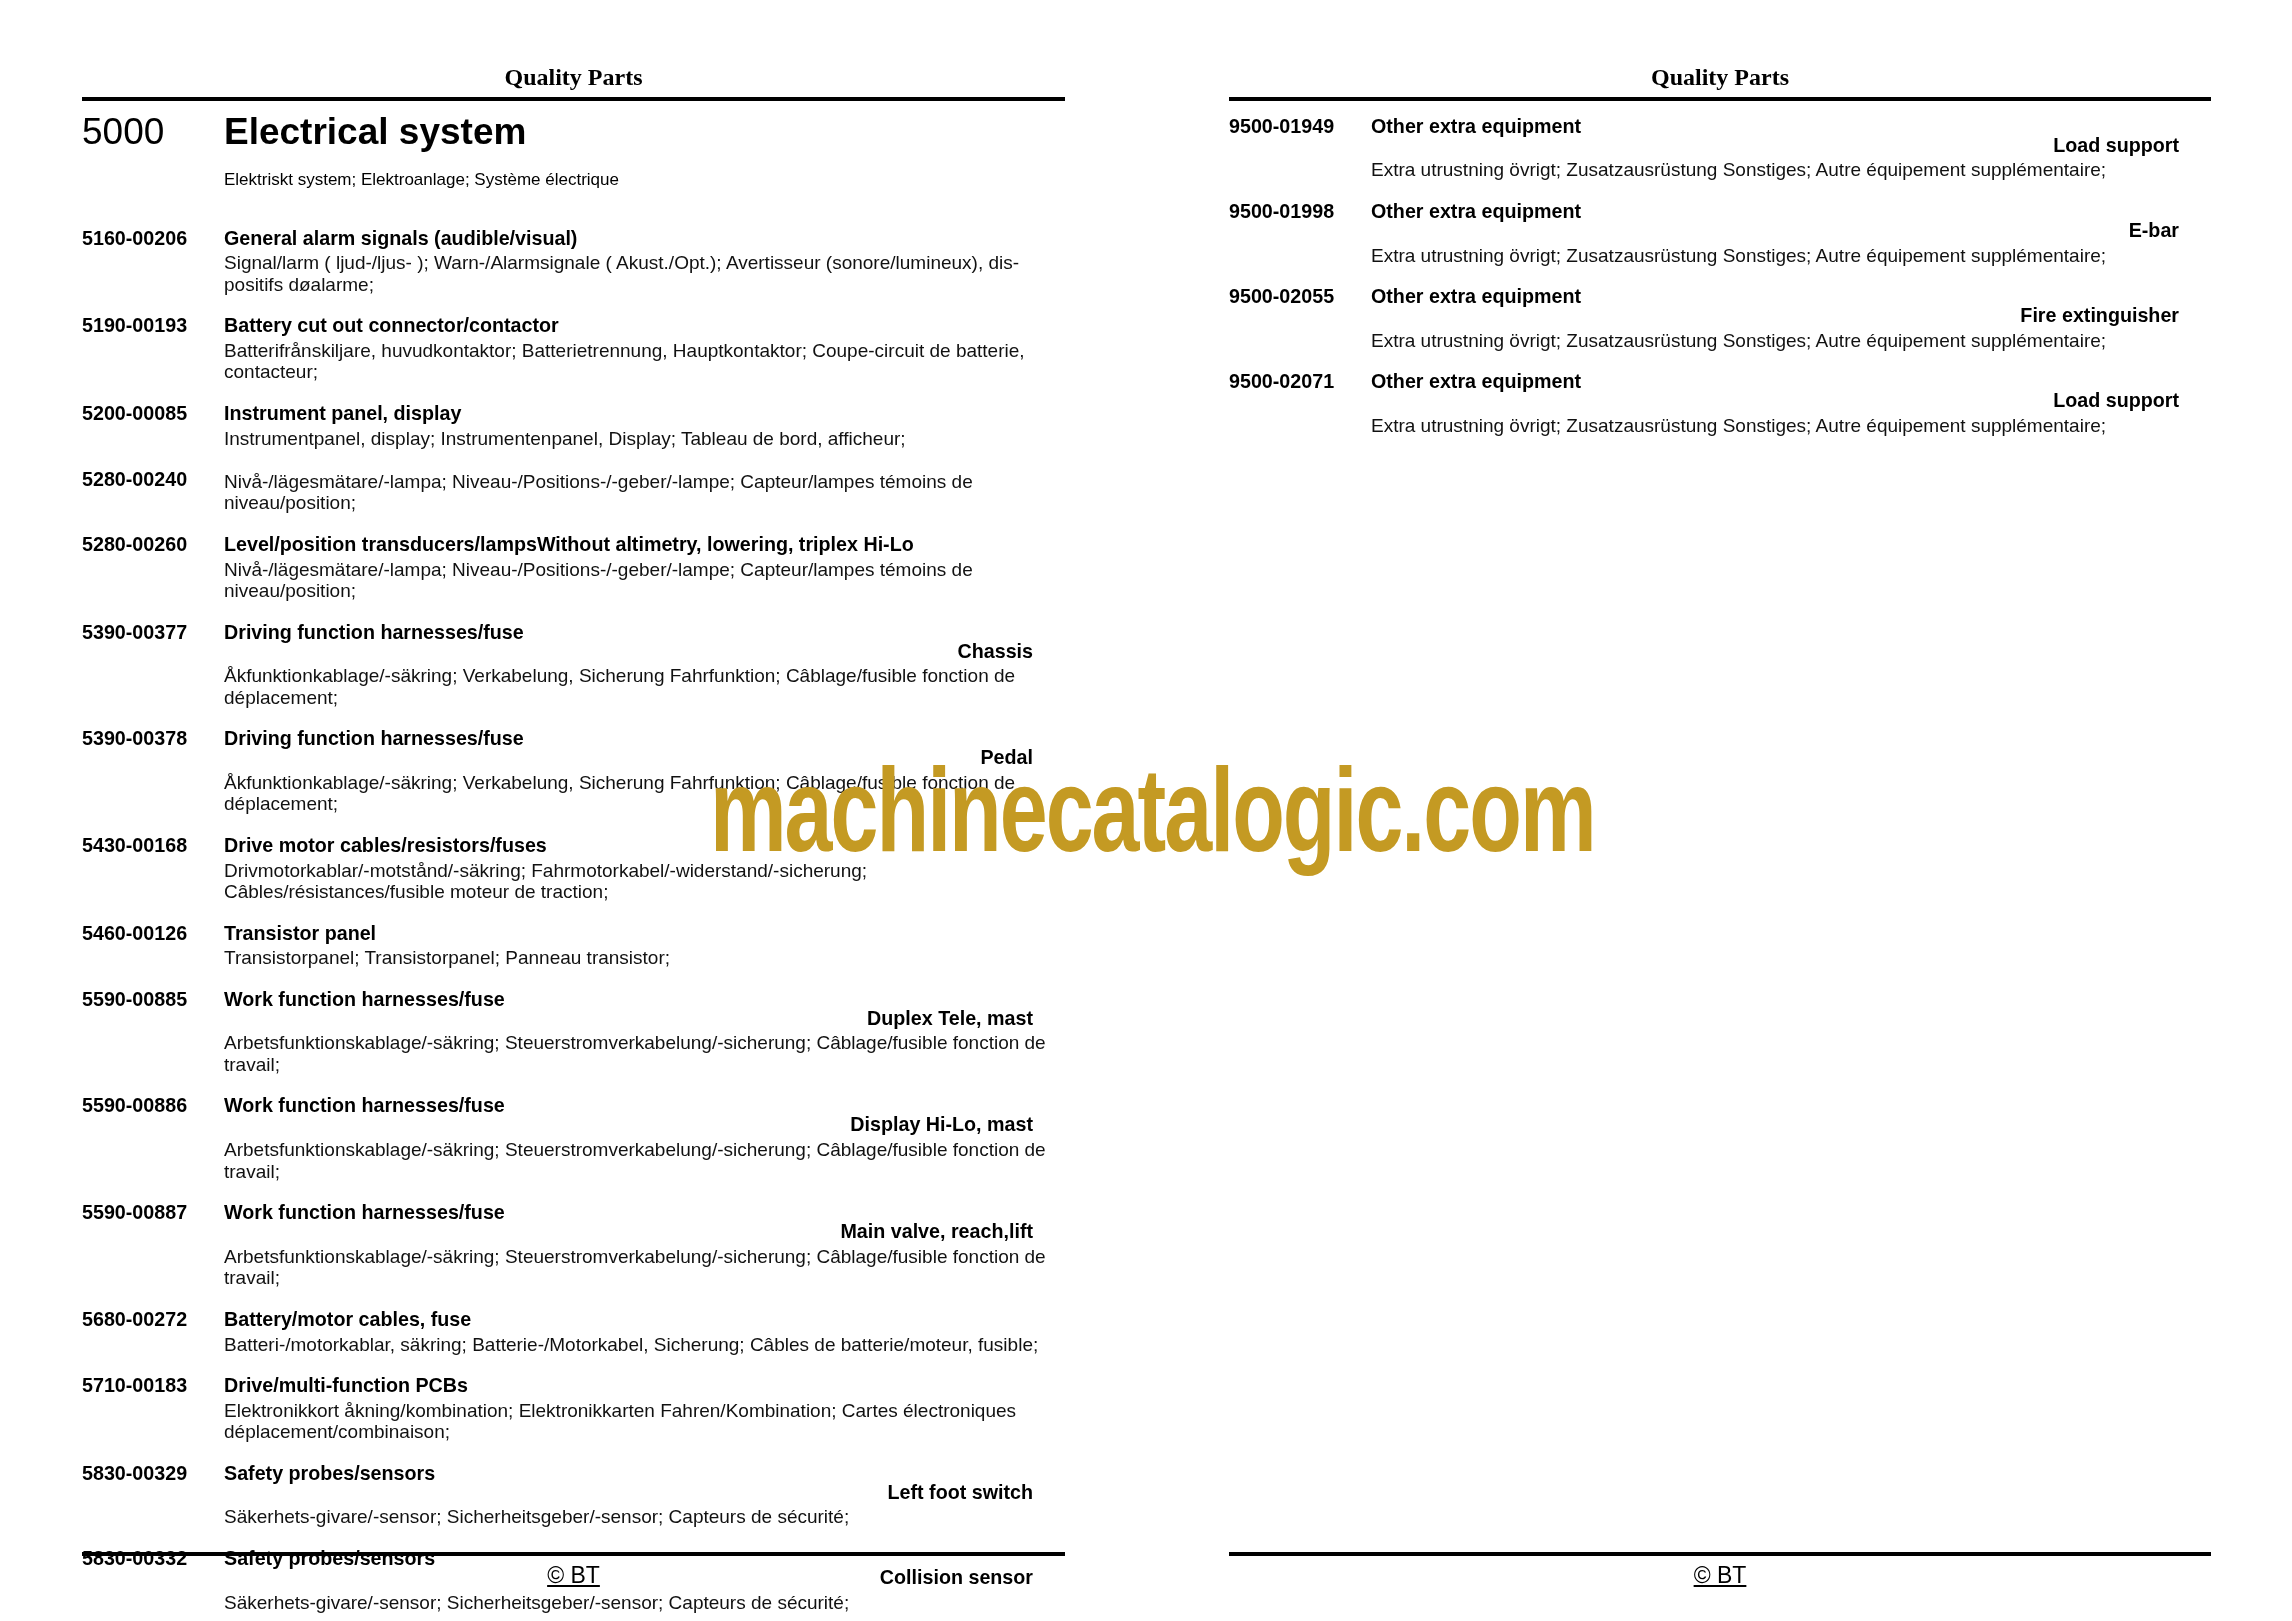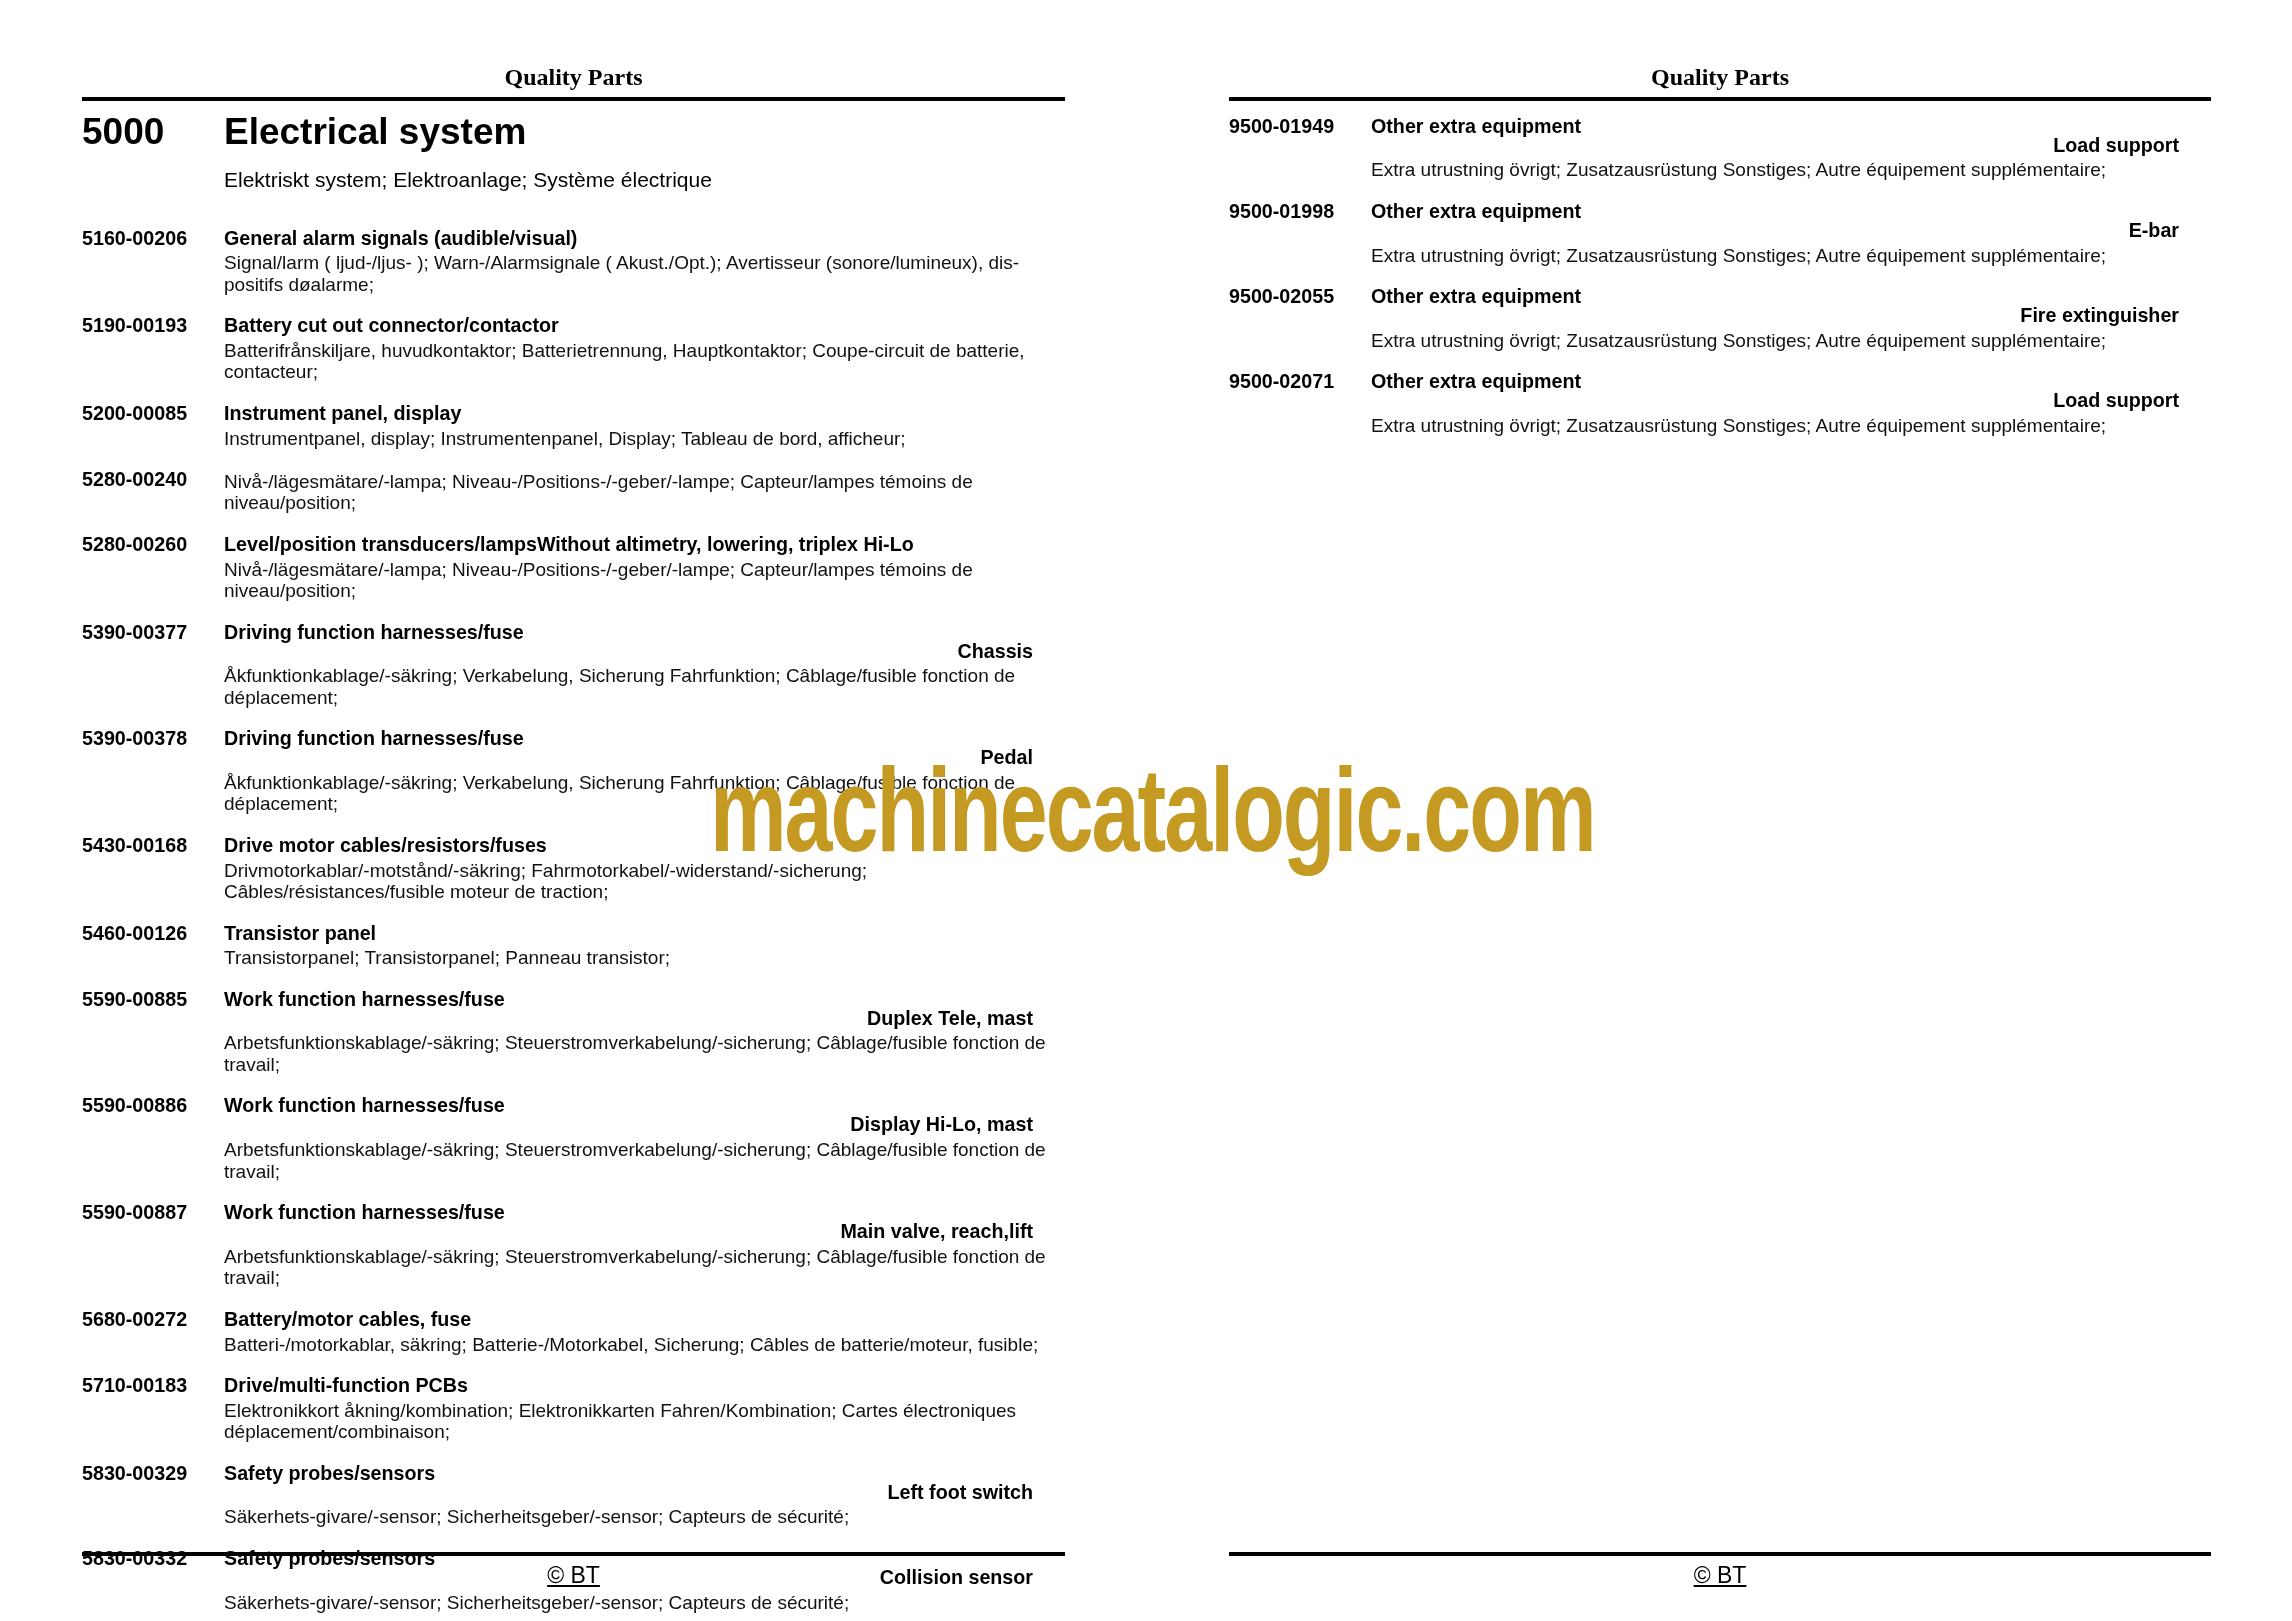--- a/index.html
+++ b/index.html
@@ -31,33 +31,33 @@
     line-height: 29px;
     padding-bottom: 4.5px;
     border-bottom: 4.5px solid #000;
     font-family: Liberation Serif, serif;
   }
 
   .section-heading { margin-top: 9px; }
   .heading-row { display: flex; }
   .heading-num-cell { flex: 0 0 142px; }
   .section-number {
-    font-weight: bold;
+    font-weight: normal;
     font-size: 37px;
     line-height: 43px;
   }
   .section-title {
     margin: 0;
     font-weight: bold;
     font-size: 37px;
     line-height: 43px;
   }
   .section-subtitle {
     margin: 12.5px 0 0 0;
-    font-size: 21px;
+    font-size: 17px;
     line-height: 29.6px;
     font-weight: normal;
   }
   .section-heading { margin-bottom: 32px; }
 
   .entries { }
   .col-right .entries { padding-top: 14.3px; }
 
   .entry {
     display: flex;

